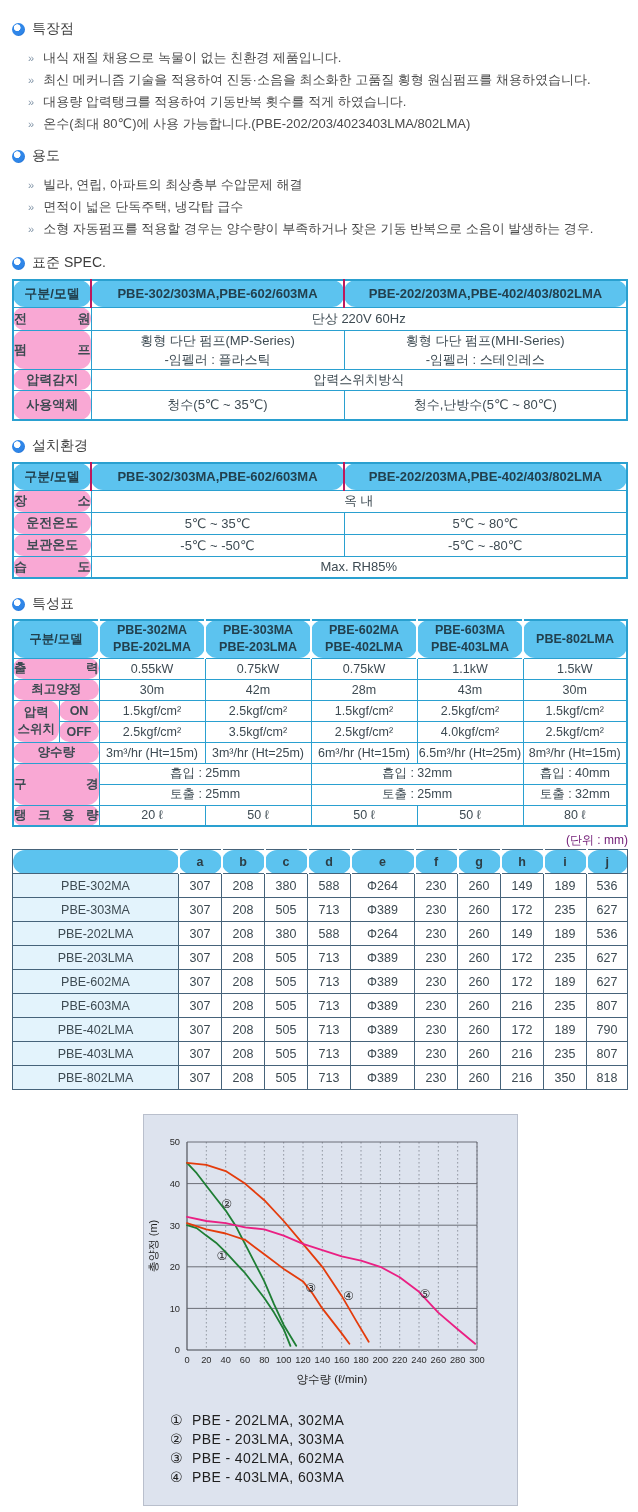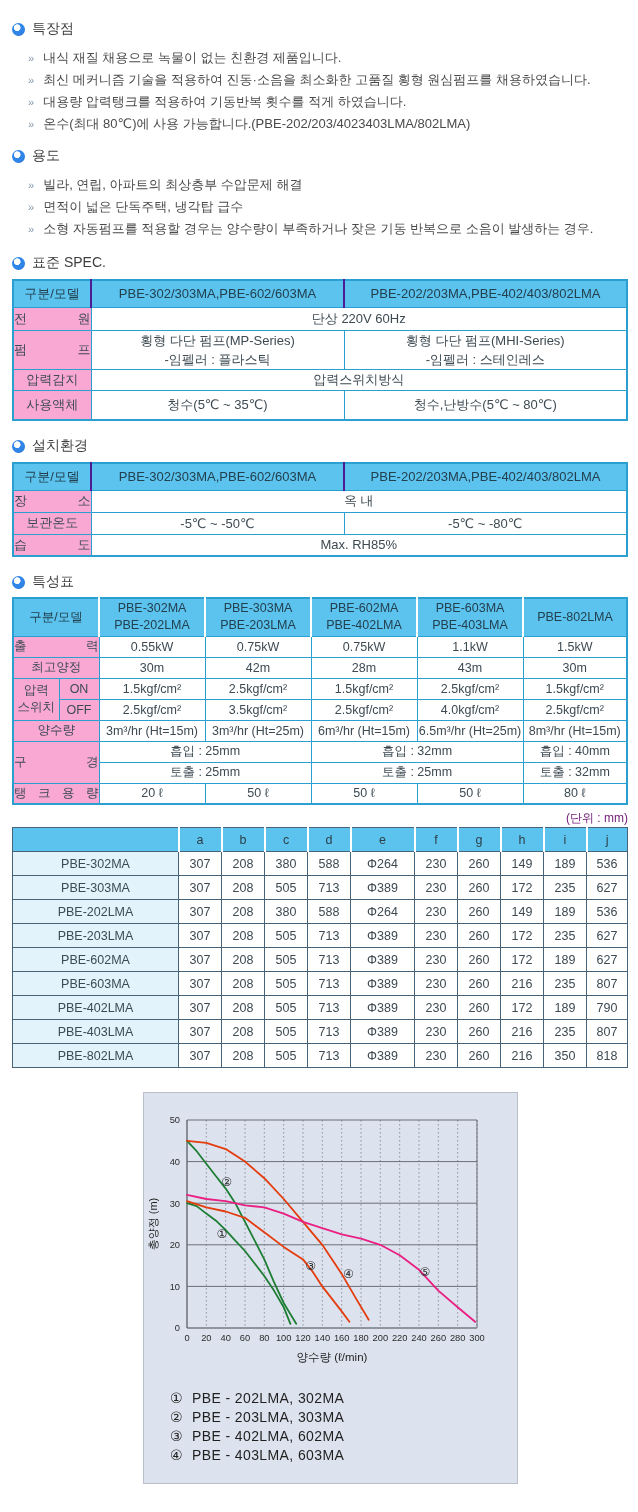--- a/index.html
+++ b/index.html
@@ -8,25 +8,25 @@
   .content{padding:20px 10px 0 12px;}
   section{display:block;}
   .sec-title{display:flex;align-items:center;gap:7px;font-size:14px;color:#3d3d3d;height:18px;}
   .dot-icon{width:13px;height:13px;border-radius:50%;flex:0 0 13px;
      background:radial-gradient(circle at 40% 36%, #ffffff 0 27%, #2f86e8 32% 60%, #0c50b4 100%);}
   .blist{list-style:none;margin:9px 0 0 6px;padding:0;font-size:13px;color:#4a4a4a;}
   .blist li{display:flex;gap:9px;line-height:21px;align-items:baseline;padding-left:10px;}
   .arrow{color:#8396a8;font-size:11px;flex:0 0 auto;}
 
   table{border-collapse:collapse;table-layout:fixed;}
-  th{font-weight:normal;}
+  th{font-weight:bold;border-radius:12px;}
   .stable{width:616px;margin-top:7px;border:2px solid #2aa0d0;font-size:13px;}
   .stable th,.stable td{border:1px solid #2aa0d0;text-align:center;padding:0;color:#3d4a52;}
   .stable tr.head th{background:#5cc3ef;color:#22404e;}
-  .stable tr.head th+th{border-left:2px solid #4c1d95;}
+  .stable tr.head th+th{border-left:2px solid #be185d;}
   .lbl{background:#f9a8d4;}
   .jlabel{text-align:justify;text-align-last:justify;padding:0 14px;}
   .twoline div{line-height:19px;}
 
   .ctable{width:616px;margin-top:6px;border:2px solid #2aa0d0;font-size:12.5px;}
   .ctable th,.ctable td{border:1px solid #2aa0d0;text-align:center;padding:0;color:#3d4a52;}
   .ctable tr.head th{background:#5cc3ef;color:#22404e;}
   .ctable tr.head th+th{border-left:2px solid #ffffff;}
   .ctable .hline div{line-height:17px;}
 
@@ -154,20 +154,25 @@
         </colgroup>
       <tbody>
         <tr class="head" style="height:27px">
           <th>구분/모델</th>
           <th>PBE-302/303MA,PBE-602/603MA</th>
           <th>PBE-202/203MA,PBE-402/403/802LMA</th>
         </tr>
         <tr style="height:22px">
           <th class="lbl jlabel">장 소</th>
           <td colspan="2">옥 내</td>
+        </tr>
+        <tr style="height:22px">
+          <th class="lbl">운전온도</th>
+          <td>5℃ ~ 35℃</td>
+          <td>5℃ ~ 80℃</td>
         </tr>
         <tr style="height:22px">
           <th class="lbl">보관온도</th>
           <td>-5℃ ~ -50℃</td>
           <td>-5℃ ~ -80℃</td>
         </tr>
         <tr style="height:22px">
           <th class="lbl jlabel">습 도</th>
           <td colspan="2">Max. RH85%</td>
         </tr>

